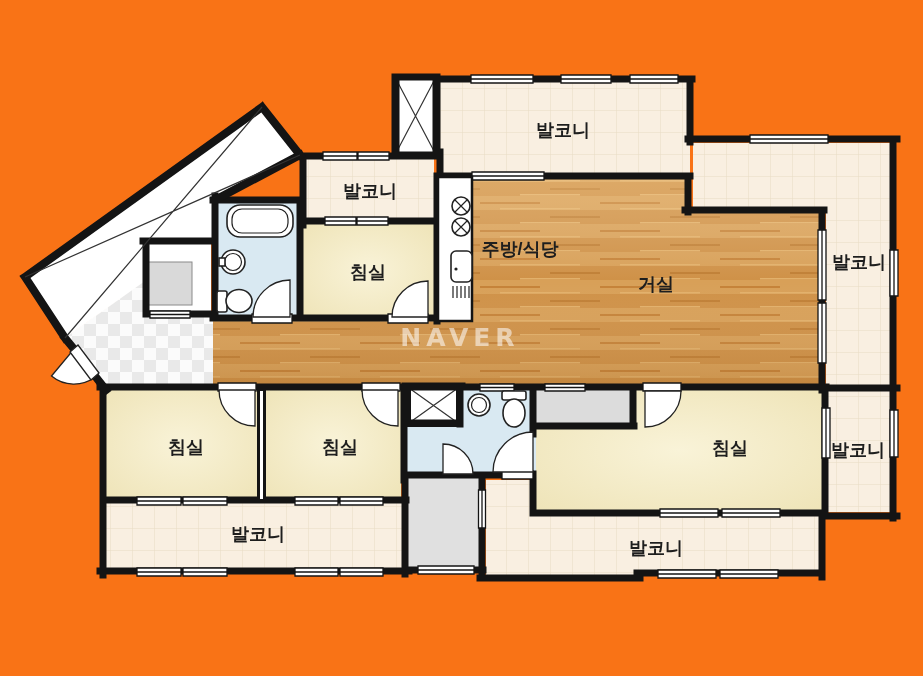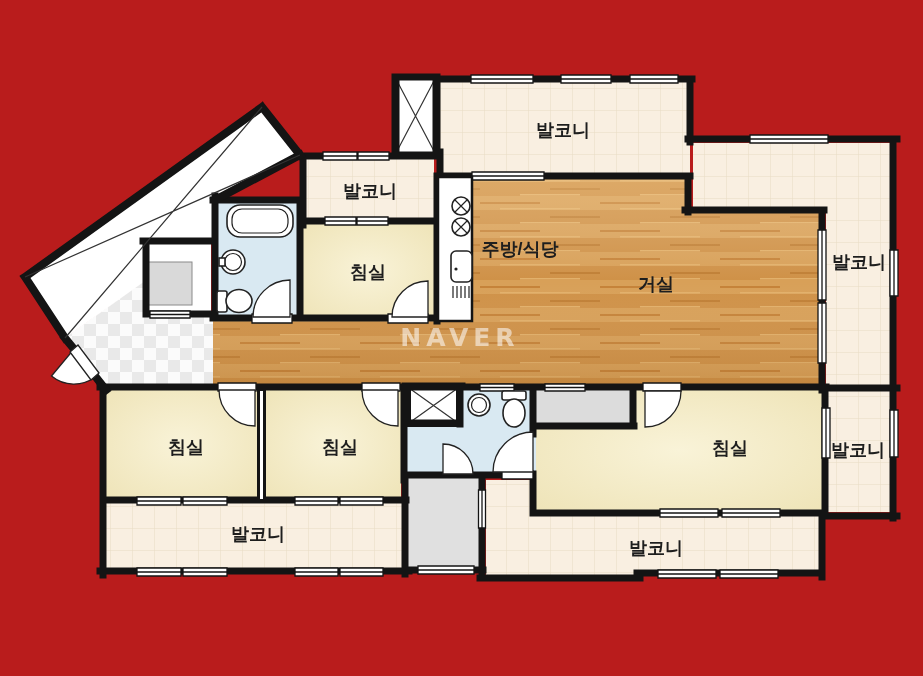--- a/index.html
+++ b/index.html
@@ -1,16 +1,16 @@
 <!DOCTYPE html>
 <html><head>
 <meta charset="utf-8">
 <style>
   html,body{margin:0;padding:0;background:#ffffff;}
-  .stage{width:923px;height:676px;position:relative;background:#b91c1c;overflow:hidden;}
+  .stage{width:923px;height:676px;position:relative;background:#f97316;overflow:hidden;}
   svg{display:block;}
   .wall{stroke:#141414;stroke-width:7;fill:none;stroke-linecap:square;}
   .dwall{stroke:#141414;stroke-width:8;fill:none;stroke-linecap:square;}
   .thin{stroke:#333;stroke-width:1.2;fill:none;}
   .win{fill:#ffffff;stroke:#141414;stroke-width:1.3;}
   .fix{fill:#ffffff;stroke:#222;stroke-width:1.6;}
   .fix2{fill:none;stroke:#222;stroke-width:1.2;}
   .door{fill:#ffffff;stroke:#222;stroke-width:1.3;}
   .lbl{font-family:"Liberation Sans","DejaVu Sans",sans-serif;font-weight:bold;font-size:18px;fill:#1e1e1e;text-anchor:middle;}
   .wm{font-family:"DejaVu Sans","Liberation Sans",sans-serif;font-weight:800;font-size:25px;fill:#ffffff;opacity:0.55;letter-spacing:5px;text-anchor:middle;}

